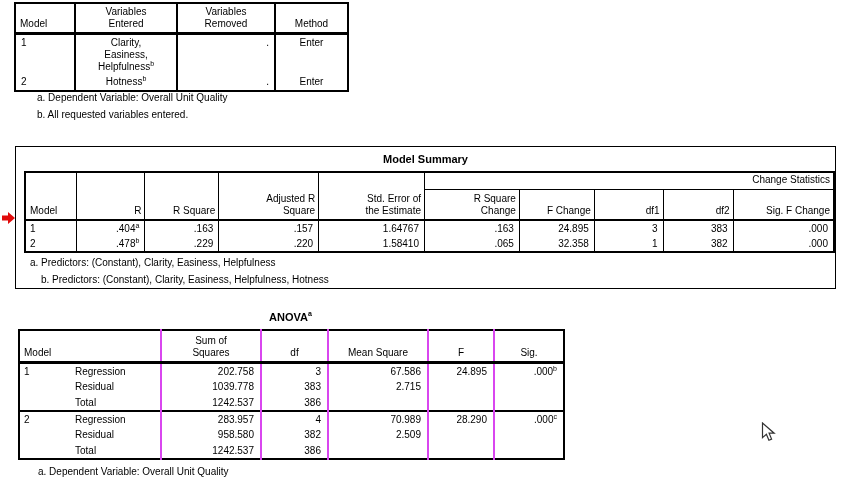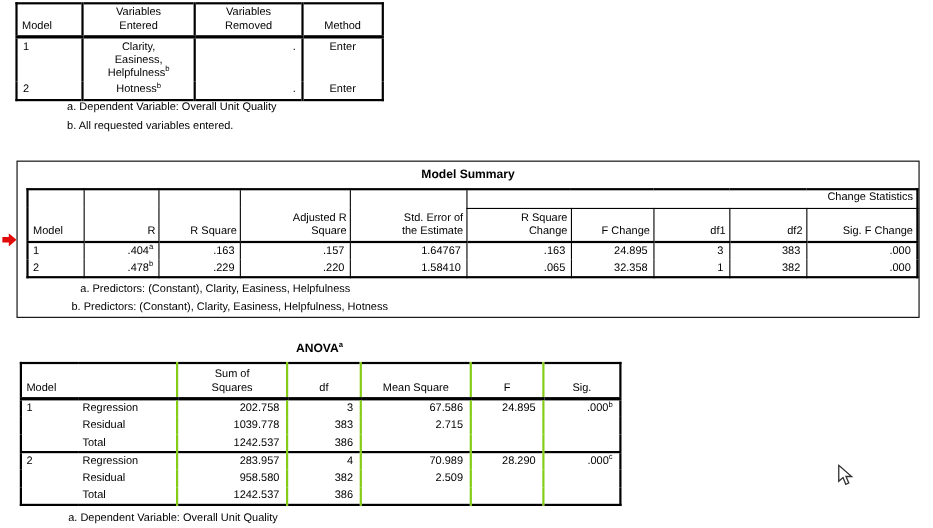--- a/index.html
+++ b/index.html
@@ -7,21 +7,21 @@
   body {
     font-family:"Liberation Sans","DejaVu Sans",sans-serif;
     color:#000; background:#fff;
   }
   #canvas { position:relative; width:848px; height:480px; background:#fff; overflow:hidden; }
 
   table { border-collapse:collapse; table-layout:fixed; }
   th, td { font-size:10px; font-weight:normal; line-height:12px; overflow:hidden; }
   sup { font-size:7px; line-height:0; vertical-align:super; }
   .pre { white-space:pre-line; }
-  .fn { position:absolute; font-size:10px; white-space:nowrap;margin-left:24px; }
+  .fn { position:absolute; font-size:10px; white-space:nowrap; }
   .title { font-size:11px; font-weight:bold; }
 
   
   #vtable { position:absolute; left:14px; top:2px; border:2px solid #000; }
   #vtable th { border-bottom:3px solid #000; vertical-align:bottom; text-align:center; padding:2px 3px; height:29px; }
   #vtable th.hl { text-align:left; padding-left:4px; }
   #vtable th + th, #vtable td + td { border-left:2px solid #000;text-align:center; }
   #vtable td { vertical-align:top; text-align:left; padding:2px 5px 1px 5px; }
   #vtable td.dot { text-align:right; }
   #vtable tr.r1 td { height:38px; }
@@ -41,21 +41,21 @@
   #mstable td.lft { text-align:left; padding-left:4px; }
 
   
   #selarrow { position:absolute; left:2px; top:212px; }
 
   
   #anova-title { position:absolute; left:18px; top:311px; width:545px; text-align:center; }
   #atable { position:absolute; left:18px; top:329px; border:2px solid #000; }
   #atable th { border-bottom:3px solid #000; vertical-align:bottom; text-align:center; padding:2px 3px; height:32px; }
   #atable th.hl { text-align:left; padding-left:4px; }
-  #atable th.vb, #atable td.vb { border-left:2px solid #84cc16;margin-left:12px; }
+  #atable th.vb, #atable td.vb { border-left:2px solid #d946ef;margin-left:12px; }
   #atable td { height:16px; text-align:right; padding:2px 6px 1px 2px; vertical-align:middle; }
   #atable td.lft { text-align:left; padding-left:4px; }
   #atable tr.sep td { border-top:2px solid #000; }
 
   
   #cursor { position:absolute; left:761px; top:422px; }
 </style>
 </head>
 <body>
 
@@ -155,21 +155,21 @@
           <td>.220</td>
           <td>1.58410</td>
           <td>.065</td>
           <td>32.358</td>
           <td>1</td>
           <td>382</td>
           <td>.000</td>
         </tr>
       </tbody>
     </table>
-    <div class="fn" style="left:33px; top:110px">a. Predictors: (Constant), Clarity, Easiness, Helpfulness</div>
+    <div class="fn" style="left:14px; top:110px">a. Predictors: (Constant), Clarity, Easiness, Helpfulness</div>
     <div class="fn" style="left:25px; top:127px">b. Predictors: (Constant), Clarity, Easiness, Helpfulness, Hotness</div>
   </div>
 
   <svg id="selarrow" width="13" height="12" viewBox="0 0 13 12">
     <path d="M0,3.5 L6,3.5 L6,0 L13,6 L6,12 L6,8.5 L0,8.5 Z" fill="#e10b0b"></path>
   </svg>
 
   <div class="title" id="anova-title"><span>ANOVA</span><sup>a</sup></div>
   <table id="atable">
     <colgroup>

